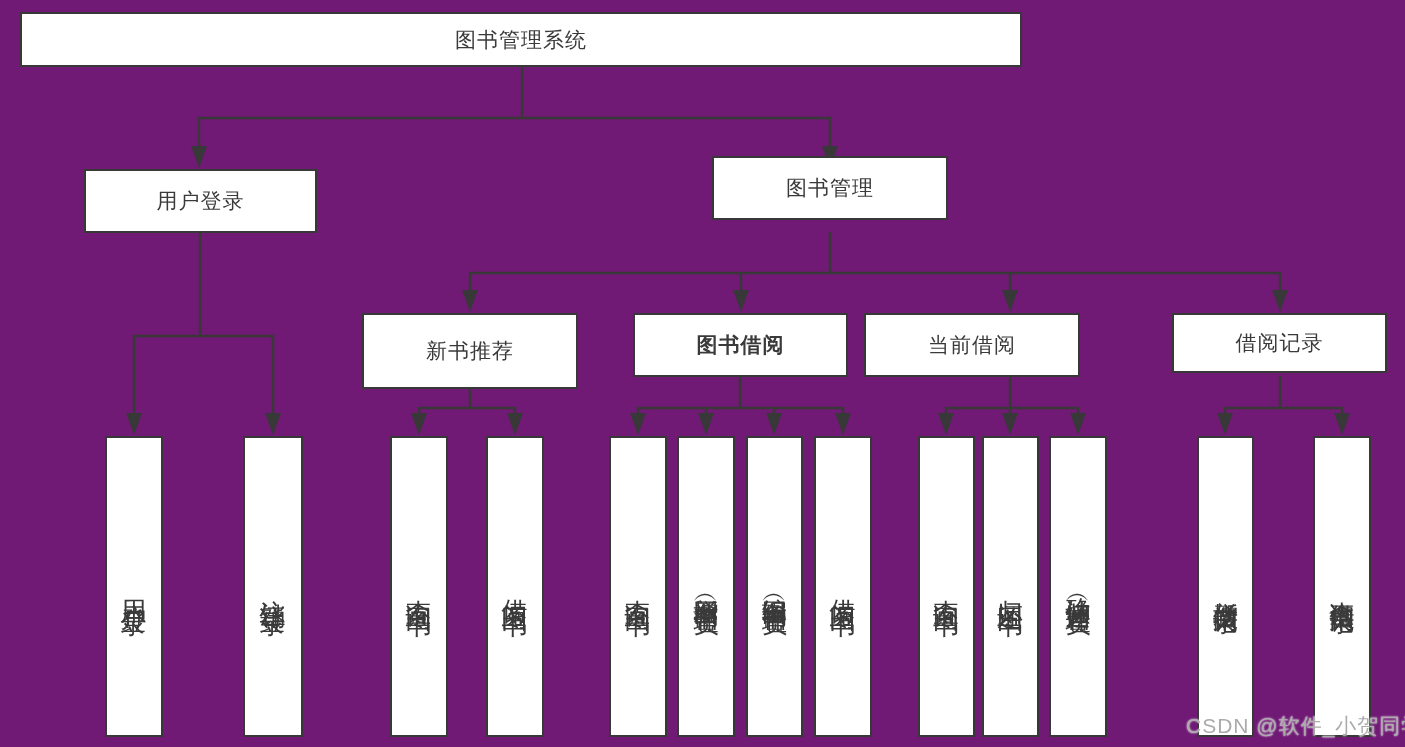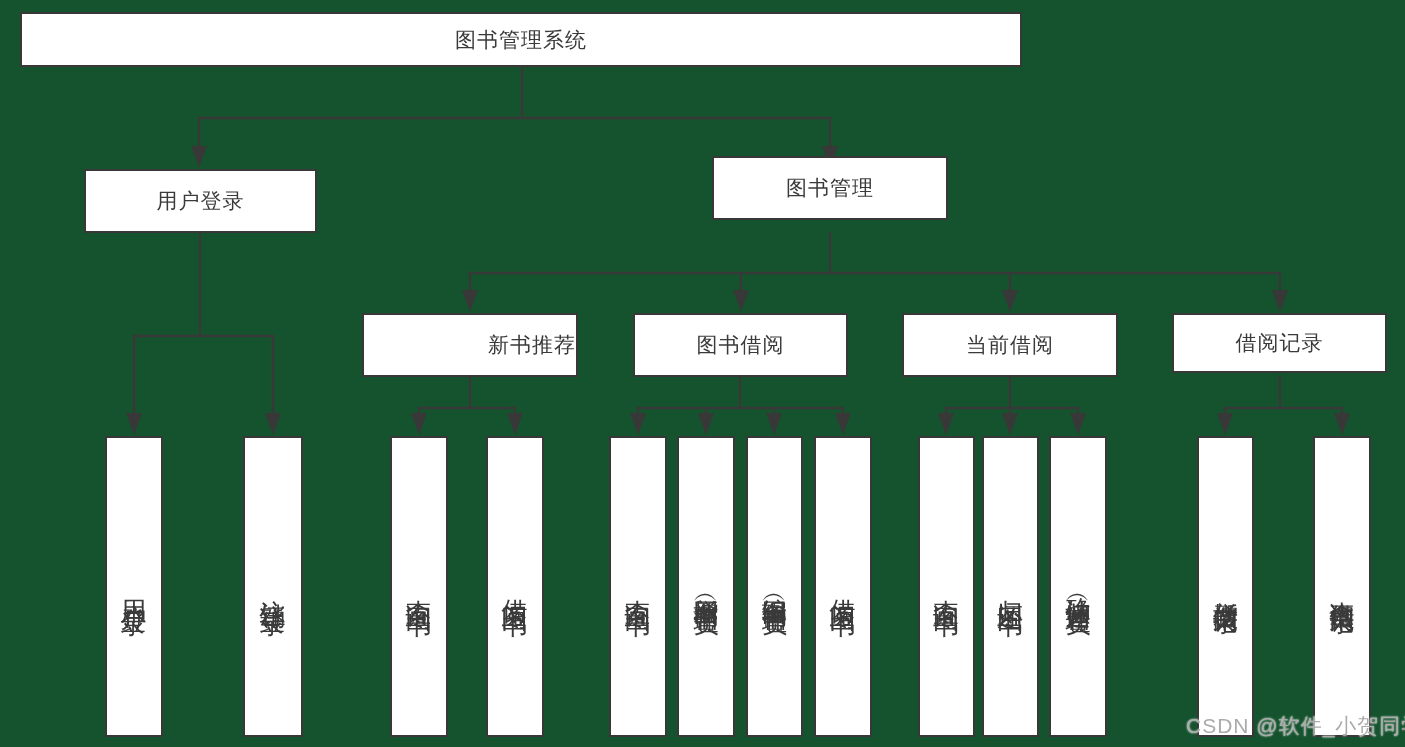--- a/index.html
+++ b/index.html
@@ -1,19 +1,19 @@
 <!DOCTYPE html>
 <html><head>
 <meta charset="utf-8">
 <style>
   html,body{margin:0;padding:0;background:#ffffff;}
   #stage{
     position:relative;
     width:1405px;height:747px;
-    background:#14532d;
+    background:#701a75;
     font-family:"Liberation Sans", sans-serif;
     color:#3a3a3a;
     overflow:hidden;
   }
   #connectors{position:absolute;left:0;top:0;width:1405px;height:747px;pointer-events:none;}
   .node{
     position:absolute;
     box-sizing:border-box;
     border:2px solid #383838;
     background:#ffffff;
@@ -96,27 +96,27 @@
     <span class="lbl">图书管理系统</span>
   </div>
 
   <div class="node hnode" style="left:84px;top:169px;width:233px;height:64px;">
     <span class="lbl">用户登录</span>
   </div>
   <div class="node hnode" style="left:712px;top:156px;width:236px;height:64px;">
     <span class="lbl">图书管理</span>
   </div>
 
-  <div class="node hnode" style="left:362px;top:313px;width:216px;height:64px;justify-content:flex-end;">
+  <div class="node hnode" style="left:362px;top:313px;width:216px;height:76px;">
     <span class="lbl">新书推荐</span>
   </div>
-  <div class="node hnode" style="left:633px;top:313px;width:215px;height:64px;">
+  <div class="node hnode" style="left:633px;top:313px;width:215px;height:64px;font-weight:bold;">
     <span class="lbl">图书借阅</span>
   </div>
-  <div class="node hnode" style="left:902px;top:313px;width:216px;height:64px;">
+  <div class="node hnode" style="left:864px;top:313px;width:216px;height:64px;">
     <span class="lbl">当前借阅</span>
   </div>
   <div class="node hnode" style="left:1172px;top:313px;width:215px;height:60px;">
     <span class="lbl">借阅记录</span>
   </div>
 
   <div class="node vnode" style="left:105px;top:436px;width:58px;height:301px;">
     <span class="lbl">用户登录</span>
   </div>
   <div class="node vnode" style="left:243px;top:436px;width:60px;height:301px;">

